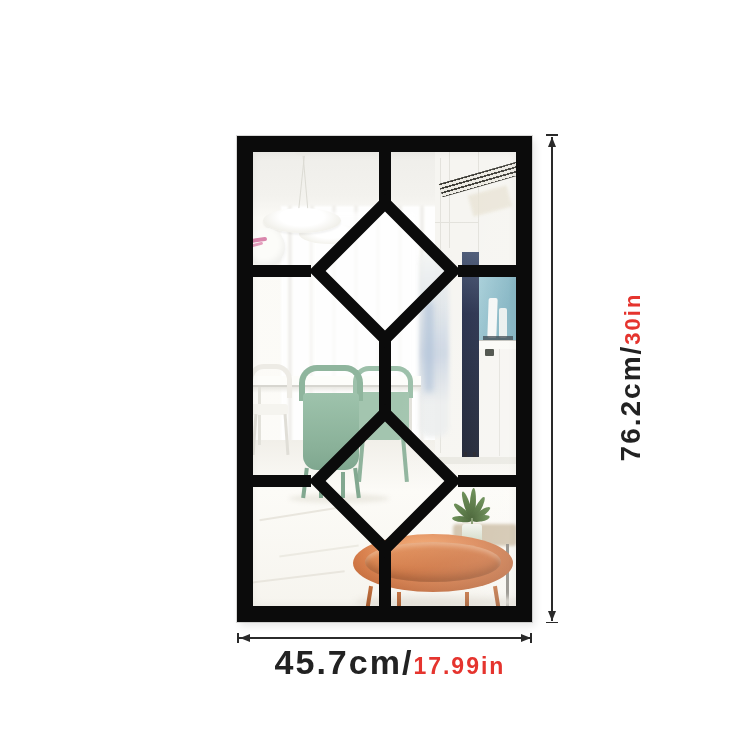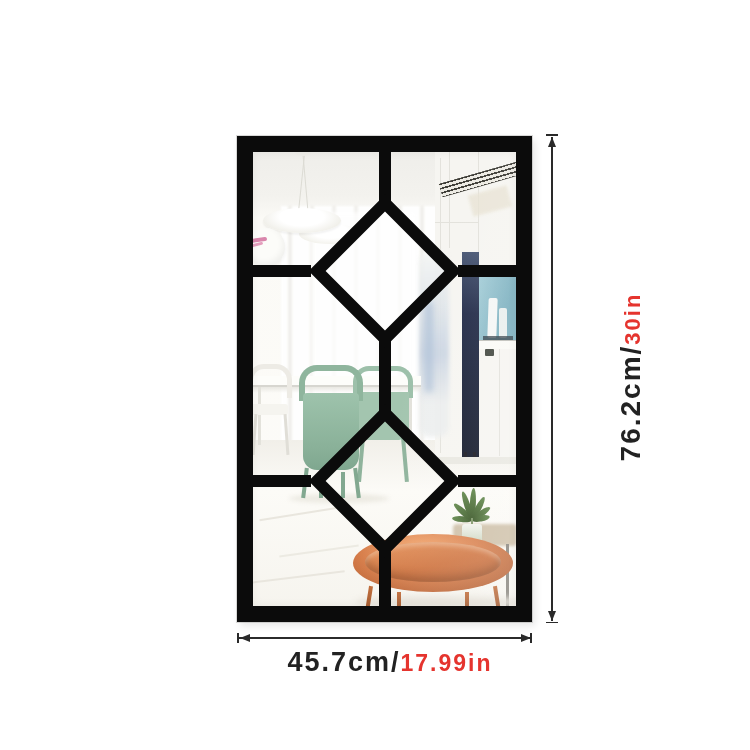--- a/index.html
+++ b/index.html
@@ -16,21 +16,21 @@
   .bar{position:absolute;background:#0b0b0b;z-index:10;}
   .diamond{position:absolute;width:108px;height:108px;box-sizing:border-box;
            border:12px solid #0b0b0b;transform:rotate(45deg);z-index:10;background:transparent;}
   .sheen{position:absolute;left:0;top:0;width:263px;height:454px;z-index:8;pointer-events:none;
          background:linear-gradient(105deg,rgba(255,255,255,0) 55%,rgba(255,255,255,.22));
          box-shadow:inset 0 0 10px rgba(0,0,0,.06);}
 
   
   .dimline{position:absolute;background:#2a2a2a;}
   .tri{position:absolute;width:0;height:0;}
-  .dim-black{font-size:27px;color:#222222;letter-spacing:2px;font-weight:bold;}
+  .dim-black{font-size:34px;color:#222222;letter-spacing:2px;font-weight:bold;}
   .dim-red{font-size:23px;color:#e5342e;letter-spacing:2px;font-weight:bold;}
   .vlabel{position:absolute;left:546px;top:354px;width:170px;height:46px;line-height:46px;
           text-align:center;transform:rotate(-90deg);white-space:nowrap;}
   .vlabel .dim-black{font-size:28px;}
   .vlabel .dim-red{font-size:22px;}
   .hlabel{position:absolute;left:250px;top:644px;width:280px;height:36px;line-height:36px;
           text-align:center;white-space:nowrap;}
 
   
   .leaf{position:absolute;left:26px;top:16px;width:6px;height:30px;

